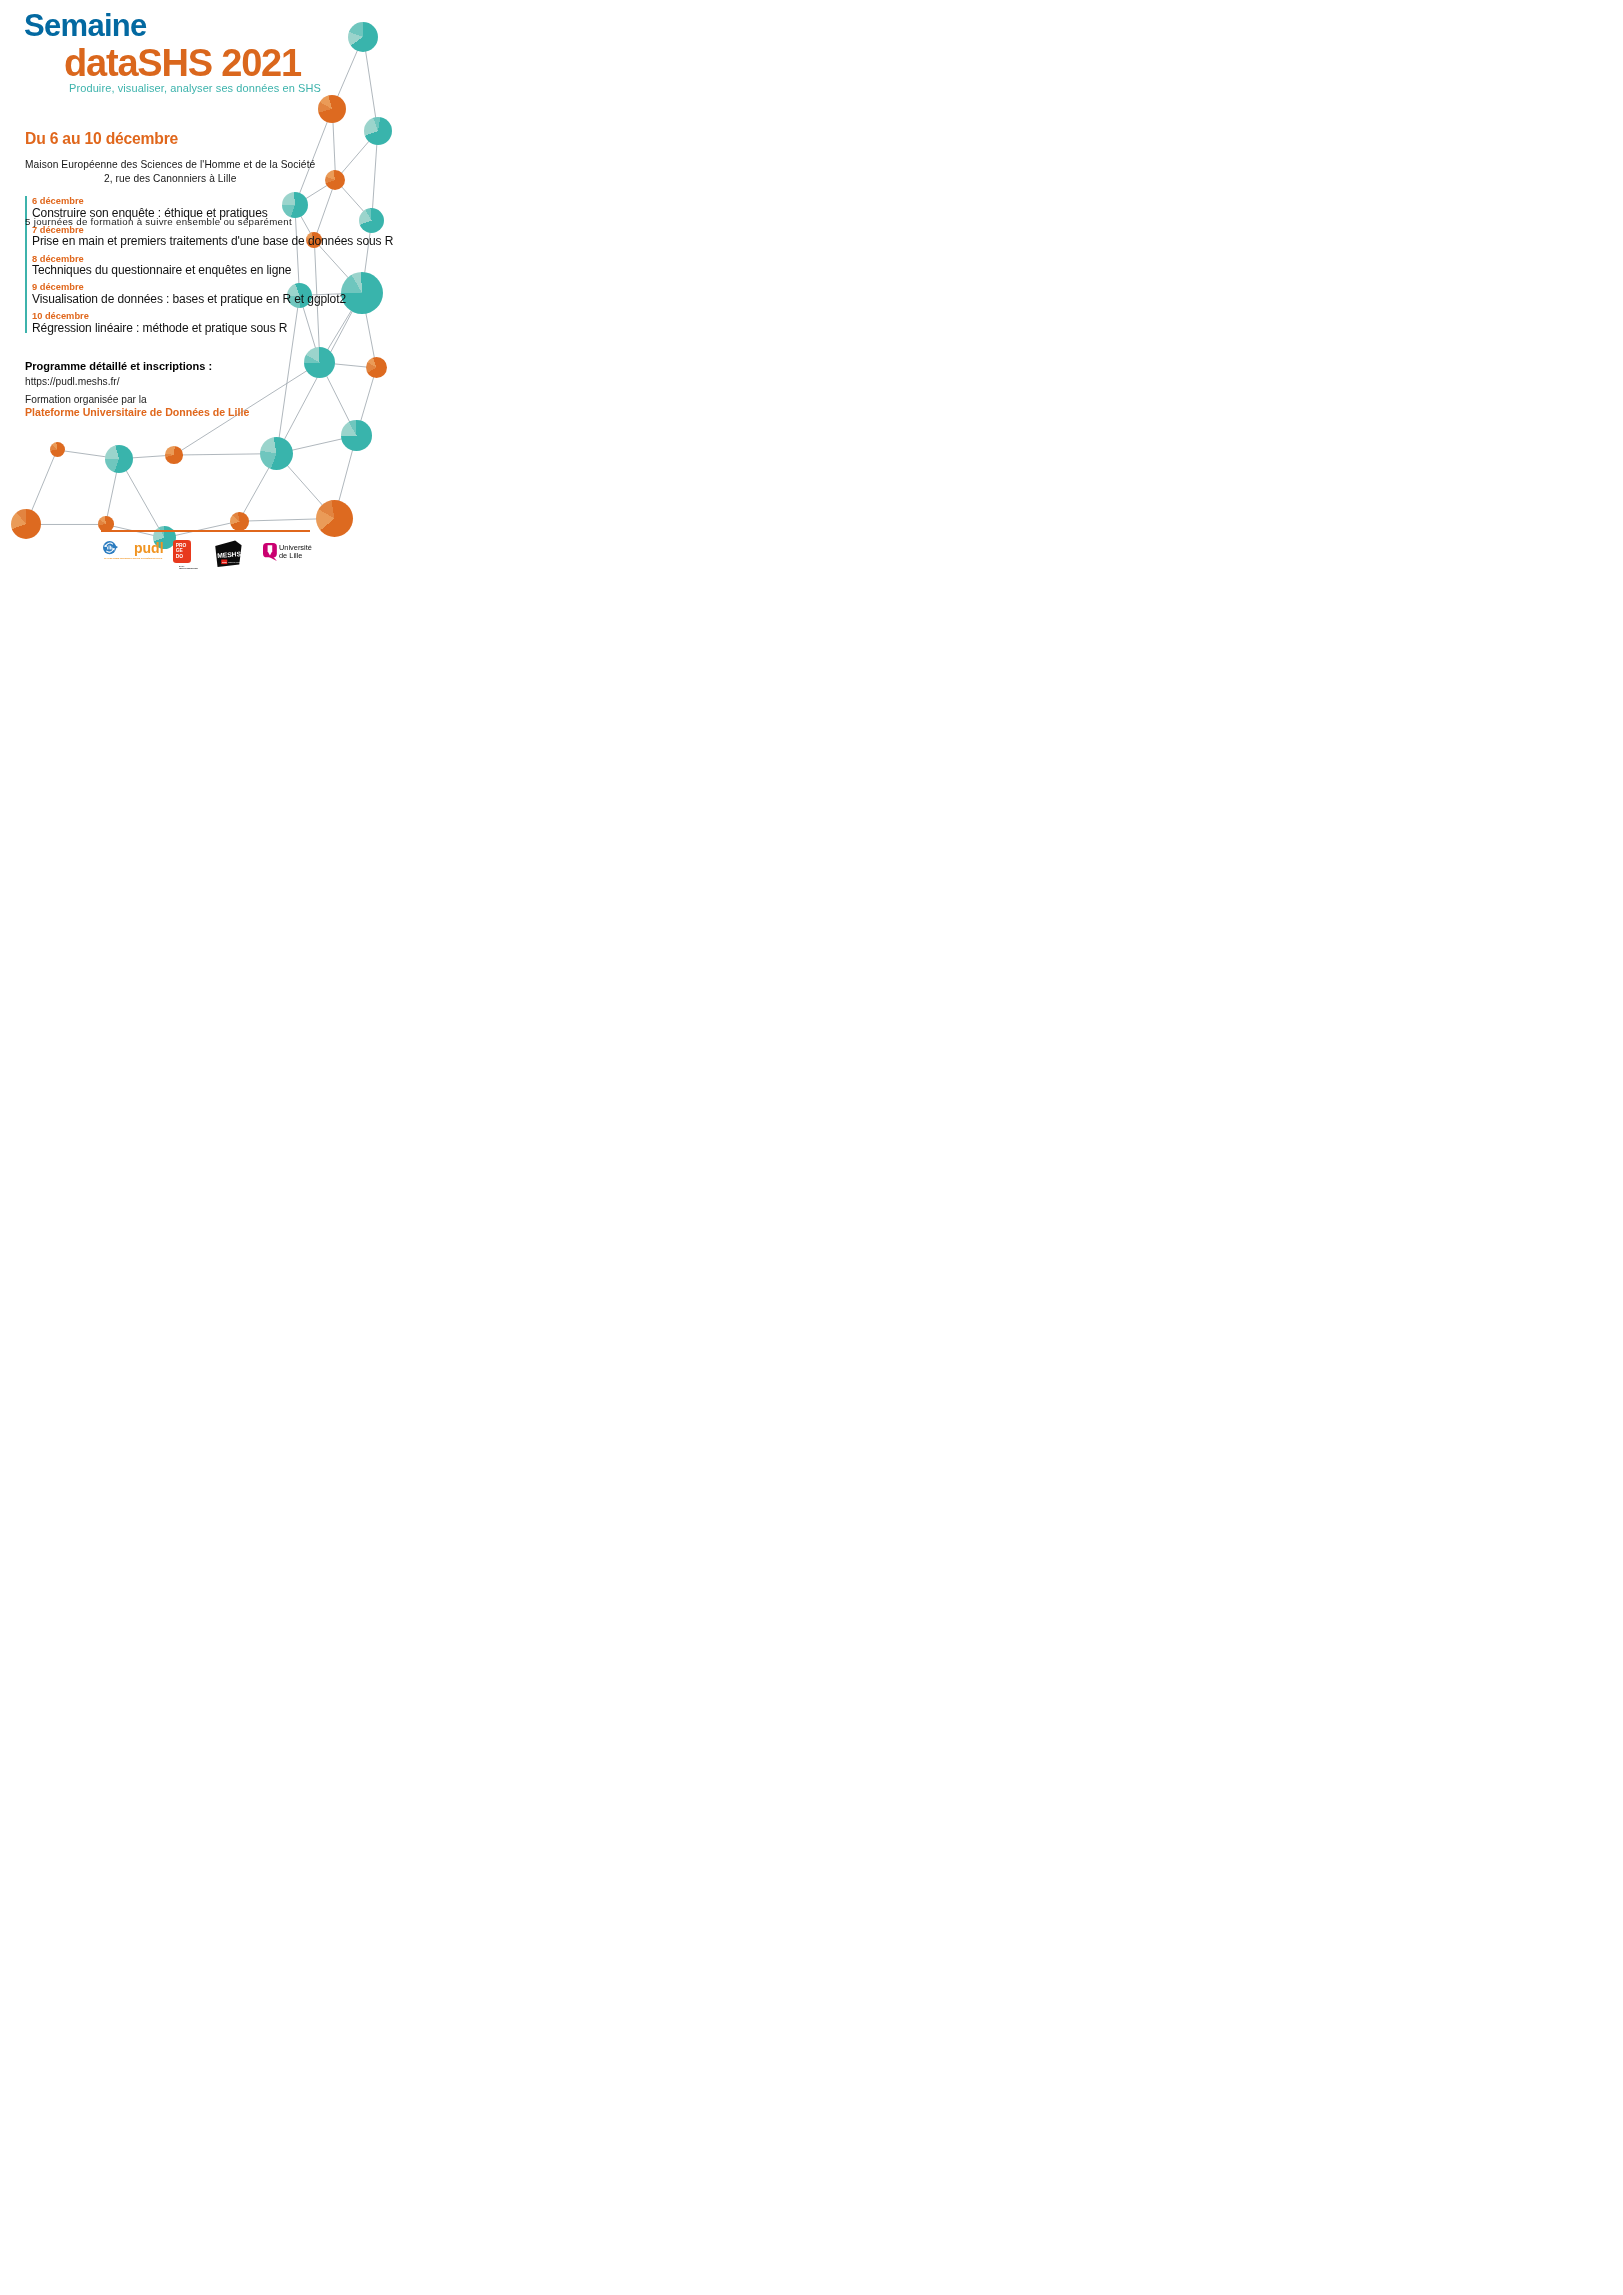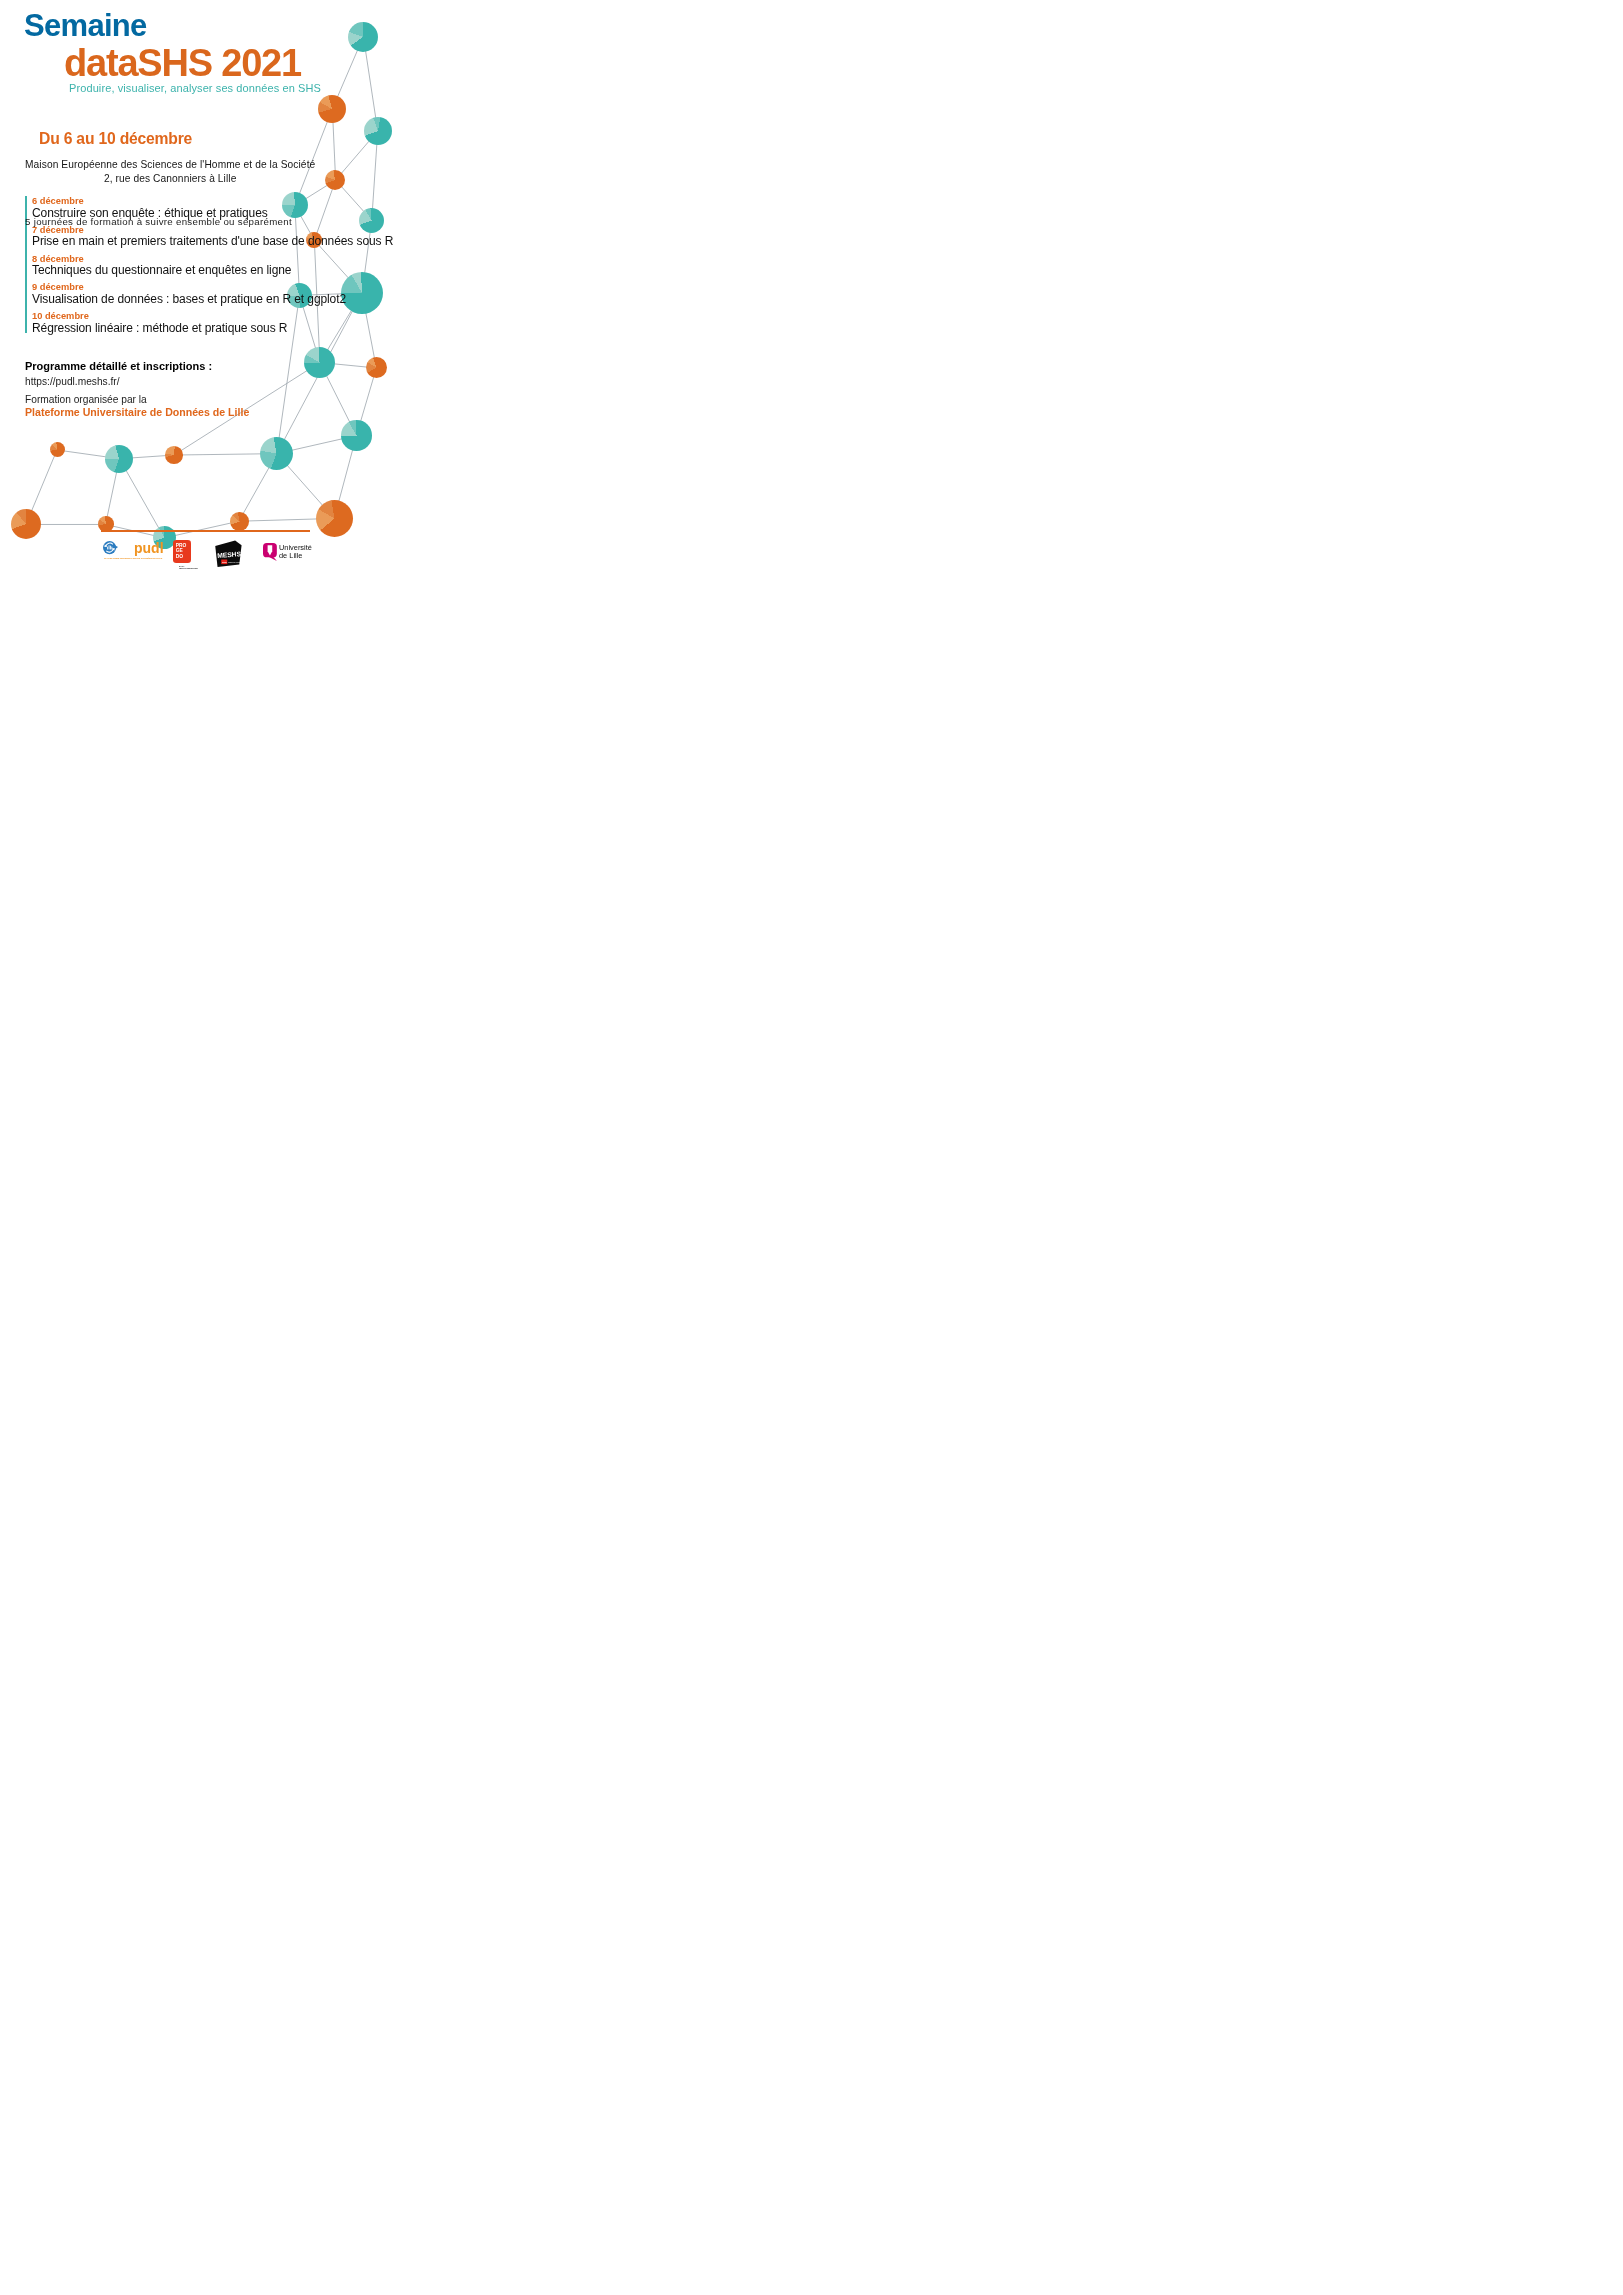--- a/index.html
+++ b/index.html
@@ -9,21 +9,21 @@
   }
   .abs{position:absolute;}
   
   #net-svg{position:absolute;left:0;top:0;width:406px;height:574px;z-index:1;}
   .net-node{position:absolute;border-radius:50%;z-index:2;}
   
   .txt{position:absolute;z-index:5;white-space:nowrap;}
   #title1{left:24px;top:10px;font-size:31px;font-weight:800;letter-spacing:-0.7px;color:#0369a1;line-height:1;}
   #title2{left:24px;top:44px;font-size:38px;font-weight:800;letter-spacing:-1.2px;color:#da671d;line-height:1;margin-left:40px;}
   #subtitle{left:25px;top:82px;font-size:11px;color:#3db3ac;letter-spacing:0.1px;padding-left:44px;}
-  #date-range{left:39px;top:130px;font-size:15.7px;font-weight:800;letter-spacing:-0.2px;color:#e0671c;}
+  #date-range{left:25px;top:130px;font-size:15.7px;font-weight:800;letter-spacing:-0.2px;color:#e0671c;}
   #venue{left:25px;top:158px;font-size:10.2px;line-height:14.3px;color:#161616;letter-spacing:0.1px;text-align:center;}
   #intro{left:25px;top:185px;font-size:9.7px;color:#1d1d1d;letter-spacing:0.3px;margin-top:31px;}
   #session-bar{left:25px;top:196px;width:1.6px;height:137px;background:#3db3ac;z-index:4;}
   #sessions{left:32px;top:197px;width:296px;z-index:5;position:absolute;}
   .session{margin-bottom:7.9px;}
   .session-date{font-size:9.3px;font-weight:800;color:#e0671c;line-height:9.7px;}
   .session-topic{font-size:12px;color:#111111;line-height:9.3px;letter-spacing:-0.1px;margin-top:1.9px;white-space:nowrap;}
   #program-label{left:25px;top:360px;font-size:11px;font-weight:800;color:#000000;}
   #program-url{left:25px;top:376px;font-size:10.2px;color:#222222;text-decoration:none;}
   #org-line1{left:25px;top:394px;font-size:10.2px;color:#1d1d1d;}

